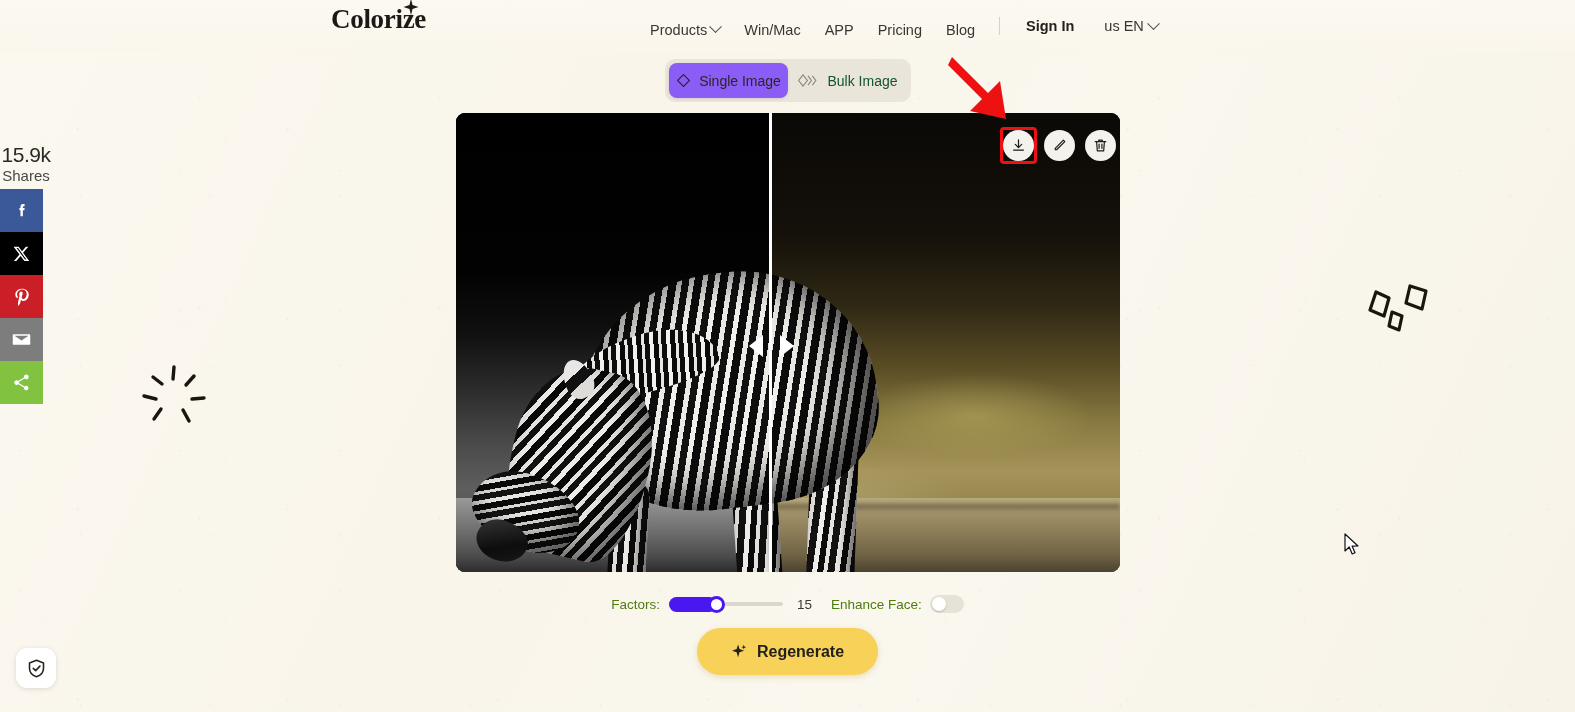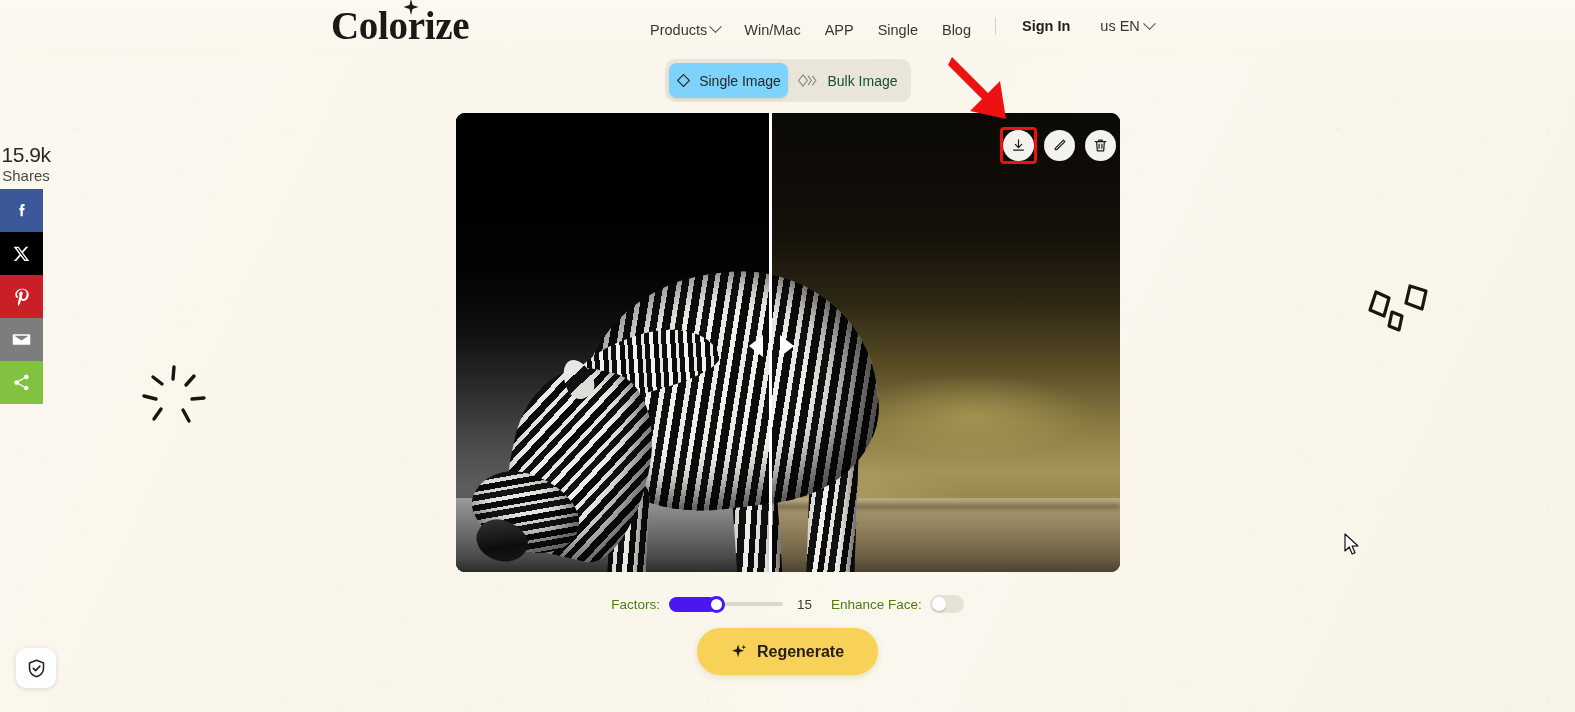--- a/index.html
+++ b/index.html
@@ -27,21 +27,21 @@
     position: absolute; left: 0; top: 0; width: 1575px; height: 52px;
     display: flex; align-items: center;
     background: linear-gradient(180deg, rgba(252,249,242,0.92), rgba(250,246,236,0.82));
   }
   .logo-wrap {
     position: absolute; left: 331px; top: 6px;
     display: flex; align-items: flex-start;
   }
   .logo-text {
     font-family: "Liberation Serif", serif;
-    font-size: 39px; font-weight: 700; color: #1b1916;
+    font-size: 27px; font-weight: 700; color: #1b1916;
     letter-spacing: -0.3px; line-height: 1;
   }
   .logo-spark {
     position: absolute; left: 71px; top: -8px;
     width: 18px; height: 18px; color: #1b1916;
   }
   .nav {
     position: absolute; left: 650px; top: 0; height: 52px;
     display: flex; align-items: center; gap: 0;
   }
@@ -101,21 +101,21 @@
     position: absolute; left: 665px; top: 59px;
     width: 246px; height: 43px;
     background: #eae5da; border-radius: 10px;
     display: flex; align-items: center; padding: 4px;
   }
   .tab {
     flex: 1; height: 35px; border-radius: 8px;
     display: flex; align-items: center; justify-content: center; gap: 8px;
     font-size: 14px; color: #14532d; cursor: pointer; white-space: nowrap;
   }
-  .tab.active { background: #7dd3fc; color: #2a2722; box-shadow: 0 1px 3px rgba(0,0,0,0.09); }
+  .tab.active { background: #8b5cf6; color: #2a2722; box-shadow: 0 1px 3px rgba(0,0,0,0.09); }
 
   
   .compare {
     position: absolute; left: 456px; top: 113px;
     width: 664px; height: 459px;
     border-radius: 9px; overflow: hidden;
     background: #000;
   }
   .img-before, .img-after {
     position: absolute; top: 0; height: 459px; width: 664px;
@@ -343,21 +343,21 @@
       <span>Products</span>
       <span class="chev"></span>
     </div>
     <div class="nav-item">
       <span>Win/Mac</span>
     </div>
     <div class="nav-item">
       <span>APP</span>
     </div>
     <div class="nav-item">
-      <span>Single</span>
+      <span>Pricing</span>
     </div>
     <div class="nav-item">
       <span>Blog</span>
     </div>
     <div class="nav-divider"></div>
     <div class="signin">Sign In</div>
     <div class="lang">
       <span>us EN</span>
       <span class="chev"></span>
     </div>

